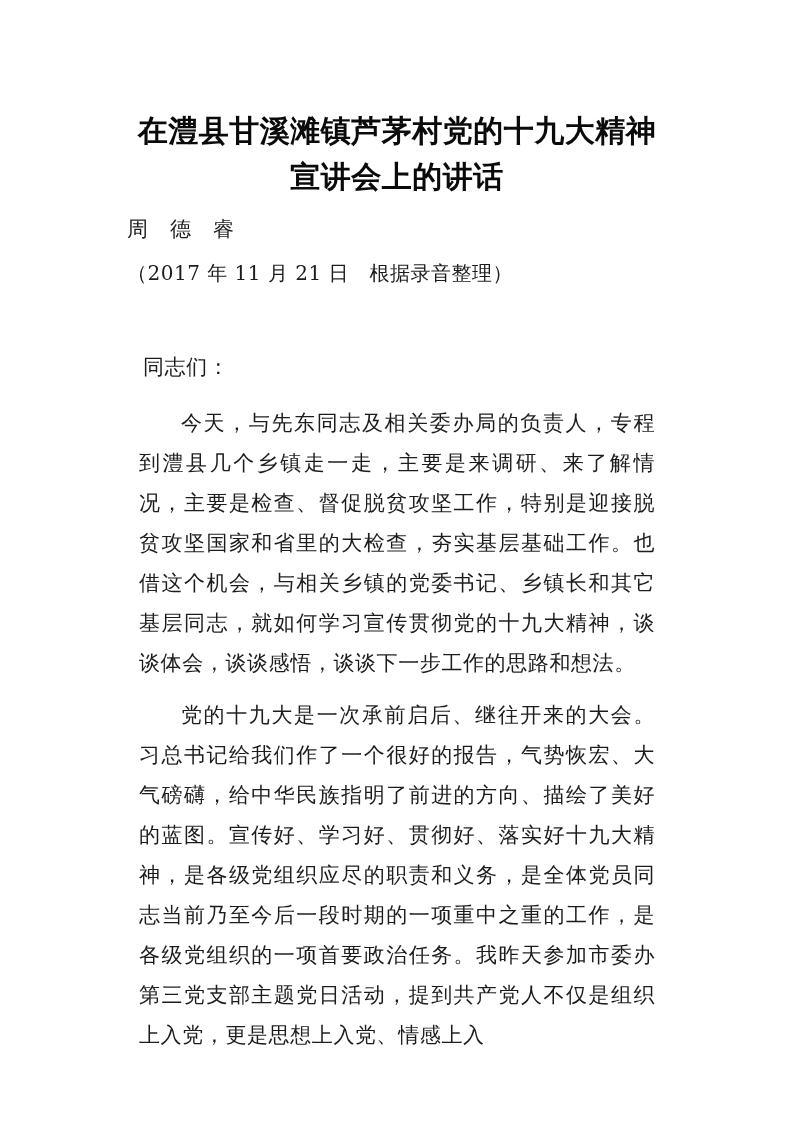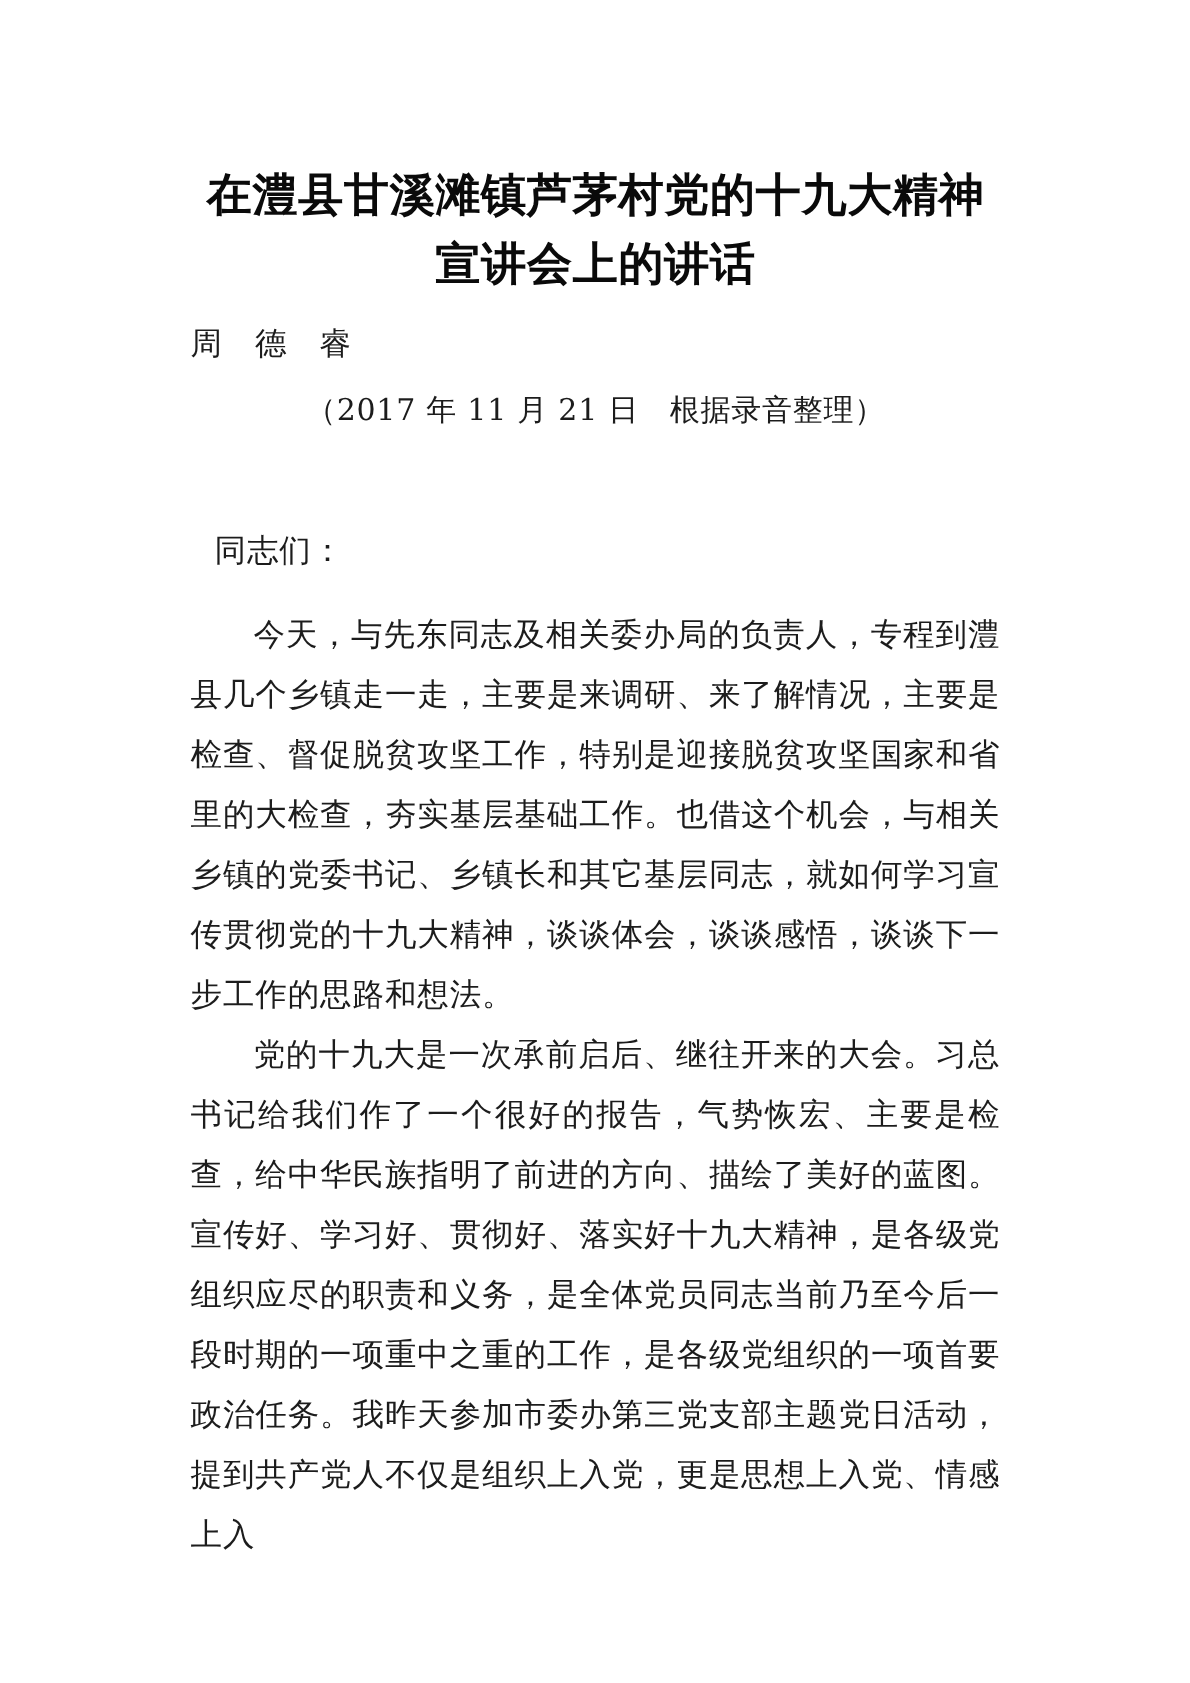--- a/index.html
+++ b/index.html
@@ -46,21 +46,20 @@
     color: #1c1c1c;
     letter-spacing: 0.5px;
   }
 
   .doc-dateline {
     margin: 0;
     padding-top: 12px;
     font-family: "DejaVu Serif", "Liberation Serif", serif;
     font-size: 20px;
     line-height: 32px;
-    text-align: center;
     color: #1c1c1c;
     letter-spacing: 0.5px;
   }
 
   
   .body-block {
     padding-top: 42px;
   }
 
   .salutation {
@@ -68,21 +67,21 @@
     font-family: "DejaVu Serif", "Liberation Serif", serif;
     font-size: 21px;
     line-height: 40px;
     color: #1c1c1c;
     text-align: justify;
     text-justify: inter-character;
     letter-spacing: 0.6px;
   }
 
   .para {
-    margin: 0;
+    margin: 12px;
     text-indent: 2em;
     font-family: "DejaVu Serif", "Liberation Serif", serif;
     font-size: 21px;
     line-height: 40px;
     color: #1c1c1c;
     text-align: justify;
     text-justify: inter-character;
     letter-spacing: 0.6px;
     word-break: break-all;
   }
@@ -98,17 +97,17 @@
     <p class="doc-author">周　德　睿</p>
 
     <p class="doc-dateline">（2017 年 11 月 21 日　根据录音整理）</p>
 
     <div class="body-block">
 
       <p class="salutation">同志们：</p>
 
       <p class="para">今天，与先东同志及相关委办局的负责人，专程到澧县几个乡镇走一走，主要是来调研、来了解情况，主要是检查、督促脱贫攻坚工作，特别是迎接脱贫攻坚国家和省里的大检查，夯实基层基础工作。也借这个机会，与相关乡镇的党委书记、乡镇长和其它基层同志，就如何学习宣传贯彻党的十九大精神，谈谈体会，谈谈感悟，谈谈下一步工作的思路和想法。</p>
 
-      <p class="para">党的十九大是一次承前启后、继往开来的大会。习总书记给我们作了一个很好的报告，气势恢宏、主要是检查，给中华民族指明了前进的方向、描绘了美好的蓝图。宣传好、学习好、贯彻好、落实好十九大精神，是各级党组织应尽的职责和义务，是全体党员同志当前乃至今后一段时期的一项重中之重的工作，是各级党组织的一项首要政治任务。我昨天参加市委办第三党支部主题党日活动，提到共产党人不仅是组织上入党，更是思想上入党、情感上入</p>
+      <p class="para">党的十九大是一次承前启后、继往开来的大会。习总书记给我们作了一个很好的报告，气势恢宏、大气磅礴，给中华民族指明了前进的方向、描绘了美好的蓝图。宣传好、学习好、贯彻好、落实好十九大精神，是各级党组织应尽的职责和义务，是全体党员同志当前乃至今后一段时期的一项重中之重的工作，是各级党组织的一项首要政治任务。我昨天参加市委办第三党支部主题党日活动，提到共产党人不仅是组织上入党，更是思想上入党、情感上入</p>
 
     </div>
   </div>
 </div>
 
 </body></html>

